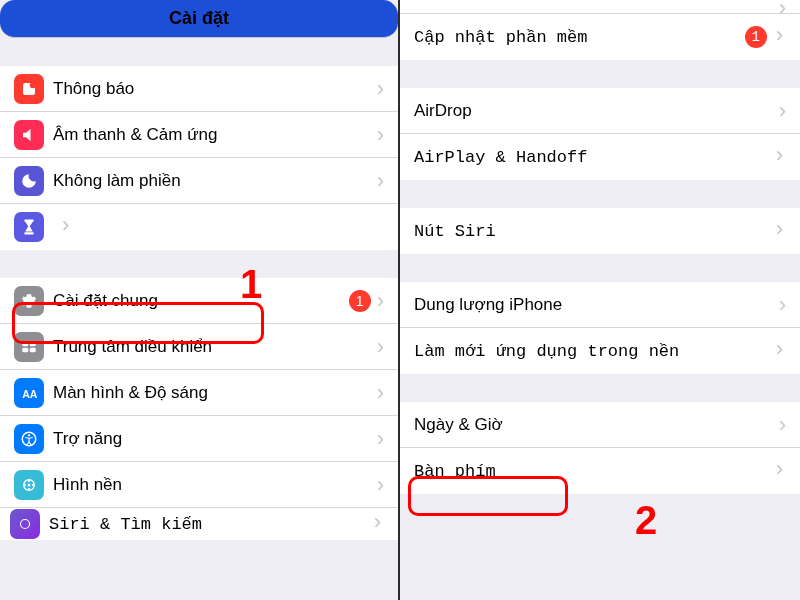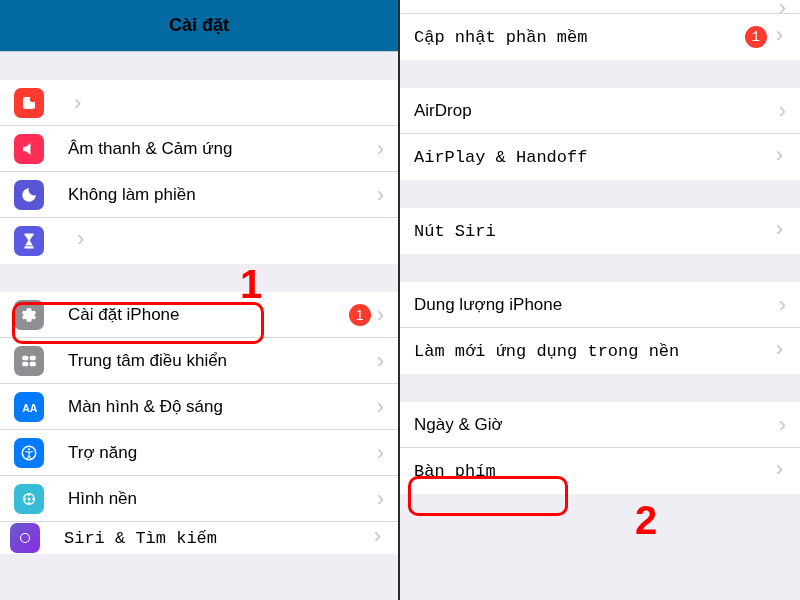--- a/index.html
+++ b/index.html
@@ -17,41 +17,41 @@
   }
   .pane {
     height: 600px;
     background: #efeef4;
     position: relative;
     overflow: hidden;
   }
   .pane-left { width: 400px; border-right: 2px solid #2b2b2b; }
   .pane-right { width: 400px; }
   .header {
-    height: 52px;
-    background: #0369a1;
+    height: 38px;
+    background: #1d4ed8;
     border-bottom: 1px solid #c9c8ce;
     display: flex; align-items: center; justify-content: center;
-    font-weight: 600; font-size: 18px; color: #000;
+    font-weight: 600; font-size: 18px; color: #000; border-radius: 15px;
   }
   .spacer { height: 28px; background: #efeef4; }
   .group { background: #fff; }
   .row {
     display: flex; align-items: center;
     height: 46px;
     padding: 0 14px;
     border-bottom: 1px solid #d8d7dd;
     background: #fff;
     cursor: pointer;
   }
   .row:last-child { border-bottom: none; font-family: Liberation Mono, monospace; }
   .icon {
     width: 30px; height: 30px;
     border-radius: 7px;
-    margin-right: 24px;
+    margin-right: 9px;
     flex-shrink: 0;
     display: flex; align-items: center; justify-content: center;
   }
   .icon svg { width: 18px; height: 18px; fill: #fff; }
   .label { flex: 1; font-size: 17px; color: #000; }
   .chevron { color: #c7c7cc; font-size: 22px; line-height: 1; margin-left: 6px; }
   .badge {
     background: #ff3b30; color: #fff;
     width: 22px; height: 22px; border-radius: 11px;
     display: flex; align-items: center; justify-content: center;
@@ -93,20 +93,21 @@
     <div class="spacer"></div>
 
     <div class="group">
       <div class="row">
         <div class="icon bg-notif">
           <svg viewBox="0 0 24 24">
               <rect x="4" y="4" width="16" height="16" rx="3" fill="#fff"></rect>
               <circle cx="17" cy="7" r="4" fill="#ff3b30"></circle>
             </svg>
         </div>
+        <div class="label">Thông báo</div>
         <div class="chevron">›</div>
       </div>
       <div class="row">
         <div class="icon bg-sound">
           <svg viewBox="0 0 24 24">
               <path d="M4 9v6h4l6 5V4L8 9H4z"></path>
             </svg>
         </div>
         <div class="label">Âm thanh &amp; Cảm ứng</div>
         <div class="chevron">›</div>
@@ -133,21 +134,21 @@
     <div class="spacer"></div>
 
     <div class="group">
       <div class="row">
         <div class="icon bg-general">
           <svg viewBox="0 0 24 24">
               <circle cx="12" cy="12" r="3"></circle>
               <path d="M19.4 13a7.5 7.5 0 0 0 0-2l2-1.6-2-3.4-2.4.9a7.4 7.4 0 0 0-1.7-1L15 3h-6l-.3 2.9a7.4 7.4 0 0 0-1.7 1l-2.4-.9-2 3.4L4.6 11a7.5 7.5 0 0 0 0 2l-2 1.6 2 3.4 2.4-.9a7.4 7.4 0 0 0 1.7 1L9 21h6l.3-2.9a7.4 7.4 0 0 0 1.7-1l2.4.9 2-3.4z"></path>
             </svg>
         </div>
-        <div class="label">Cài đặt iPhone</div>
+        <div class="label">Cài đặt chung</div>
         <div class="badge">1</div>
         <div class="chevron">›</div>
       </div>
       <div class="row">
         <div class="icon bg-control">
           <svg viewBox="0 0 24 24">
               <rect x="3" y="5" width="8" height="6" rx="2"></rect>
               <rect x="13" y="5" width="8" height="6" rx="2"></rect>
               <rect x="3" y="13" width="8" height="6" rx="2"></rect>
               <rect x="13" y="13" width="8" height="6" rx="2"></rect>

